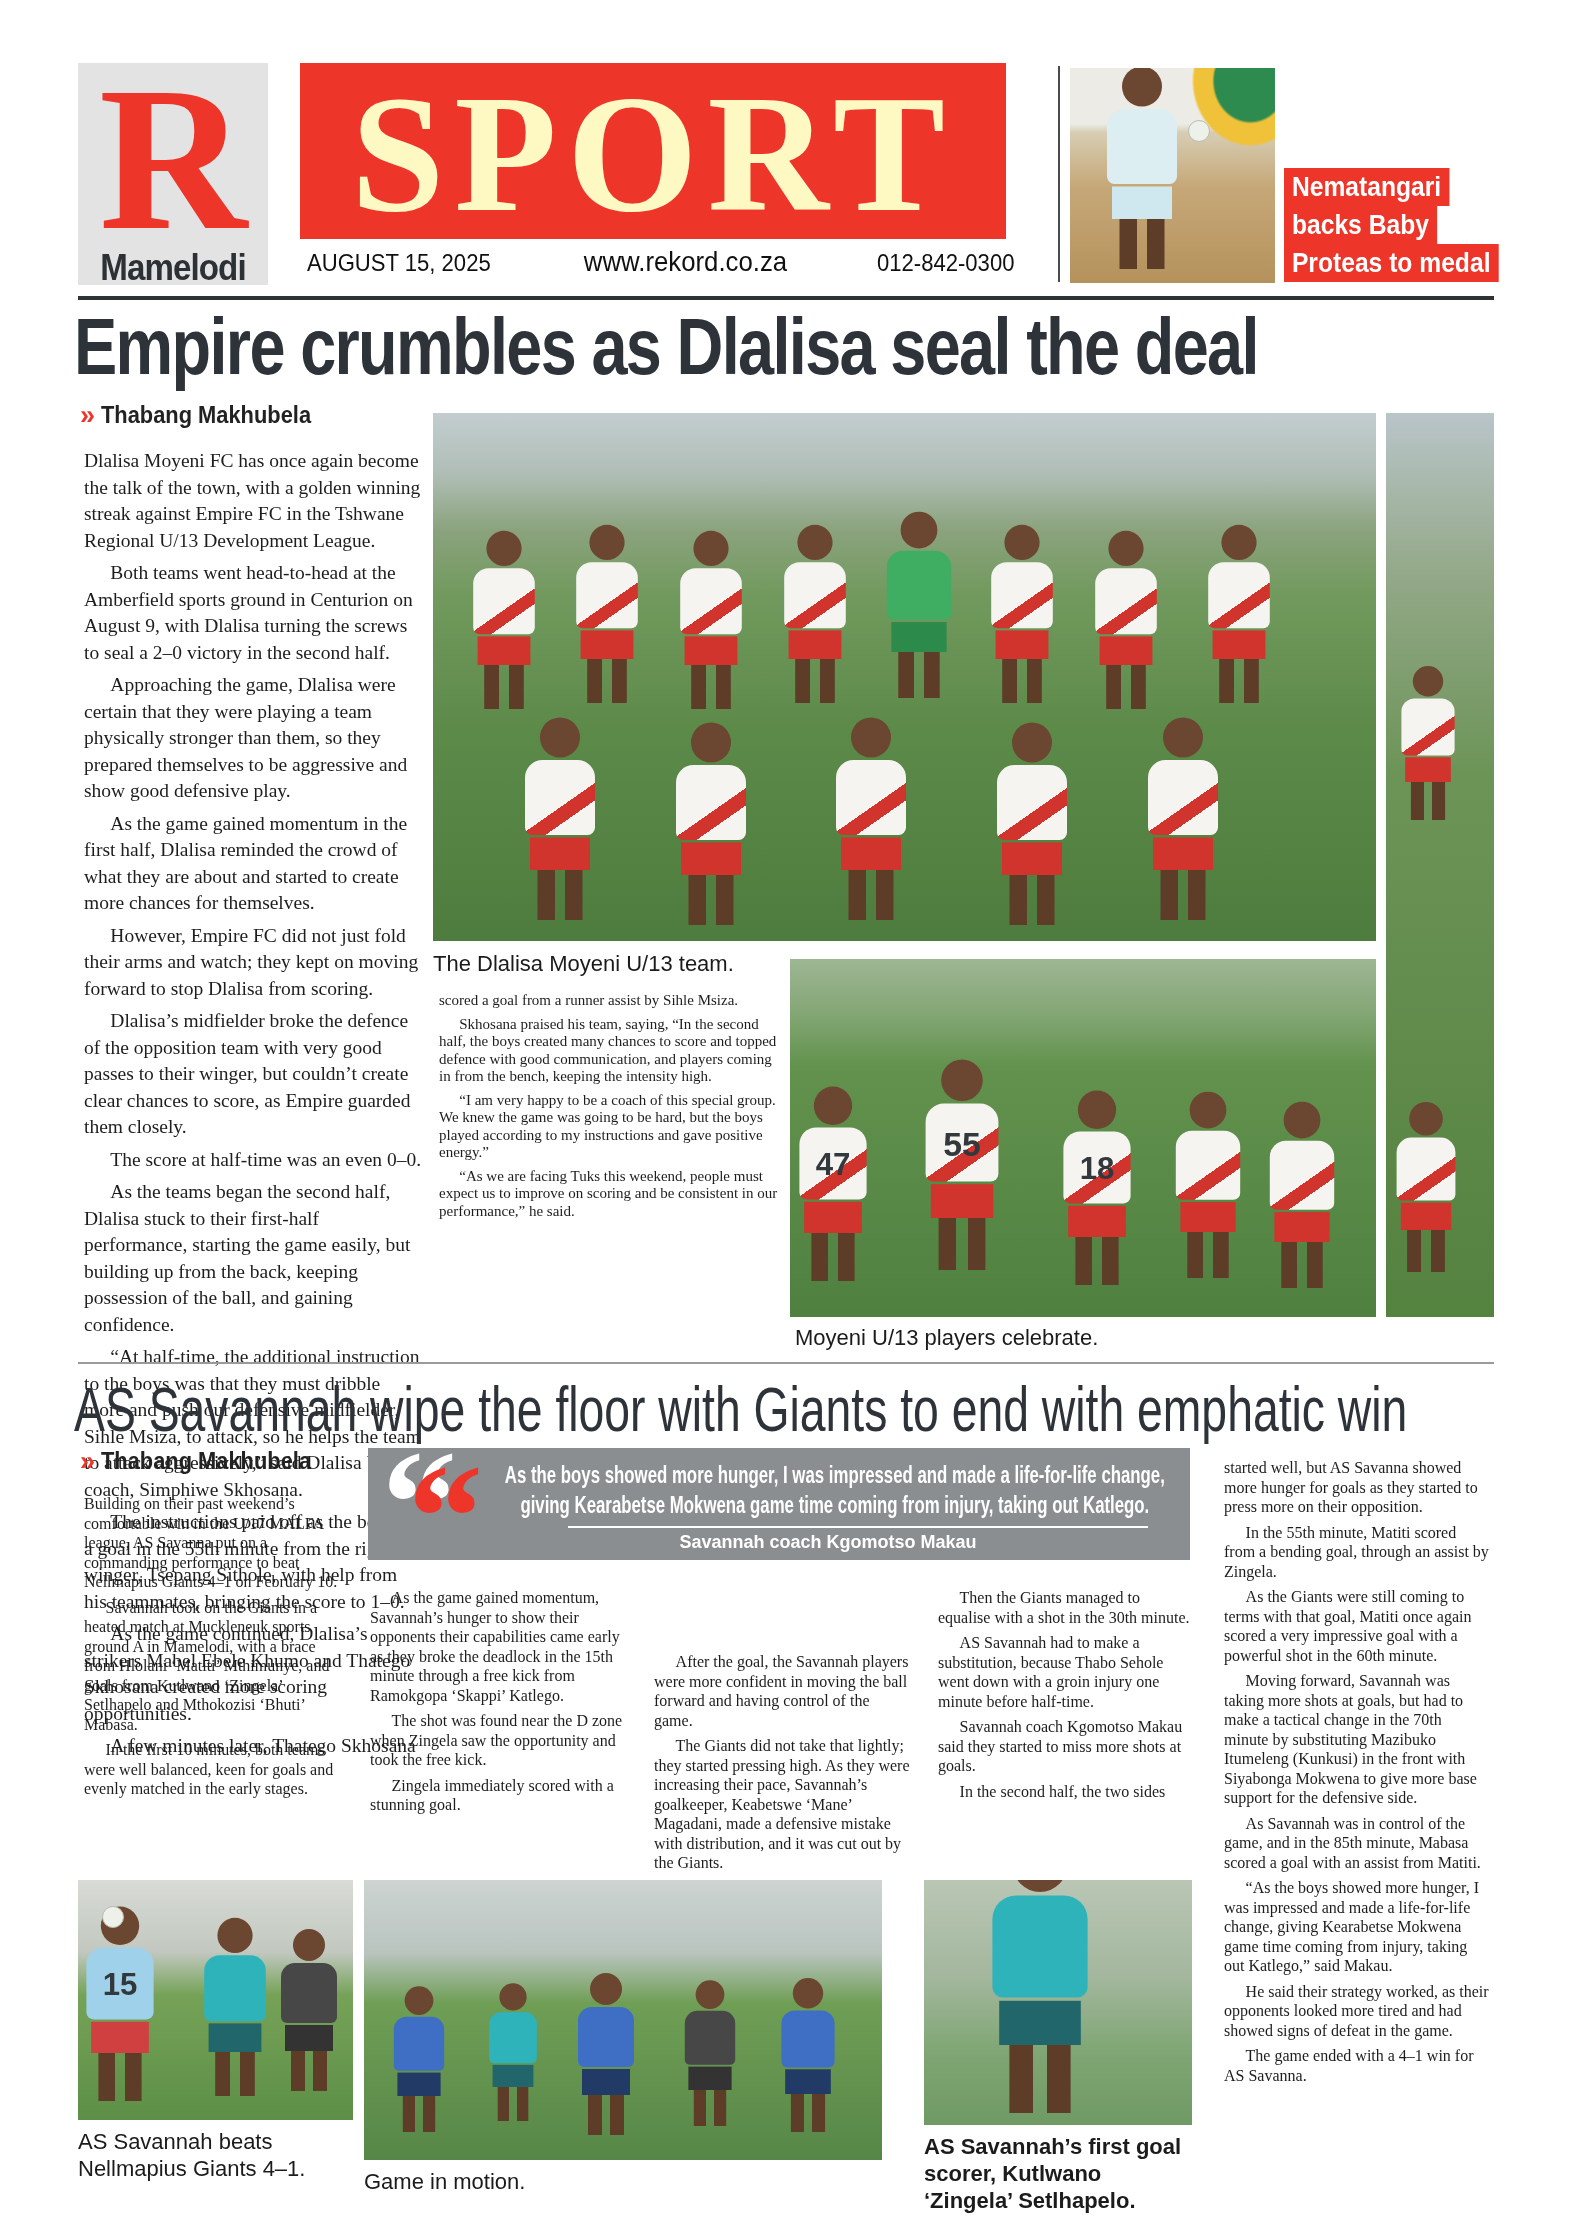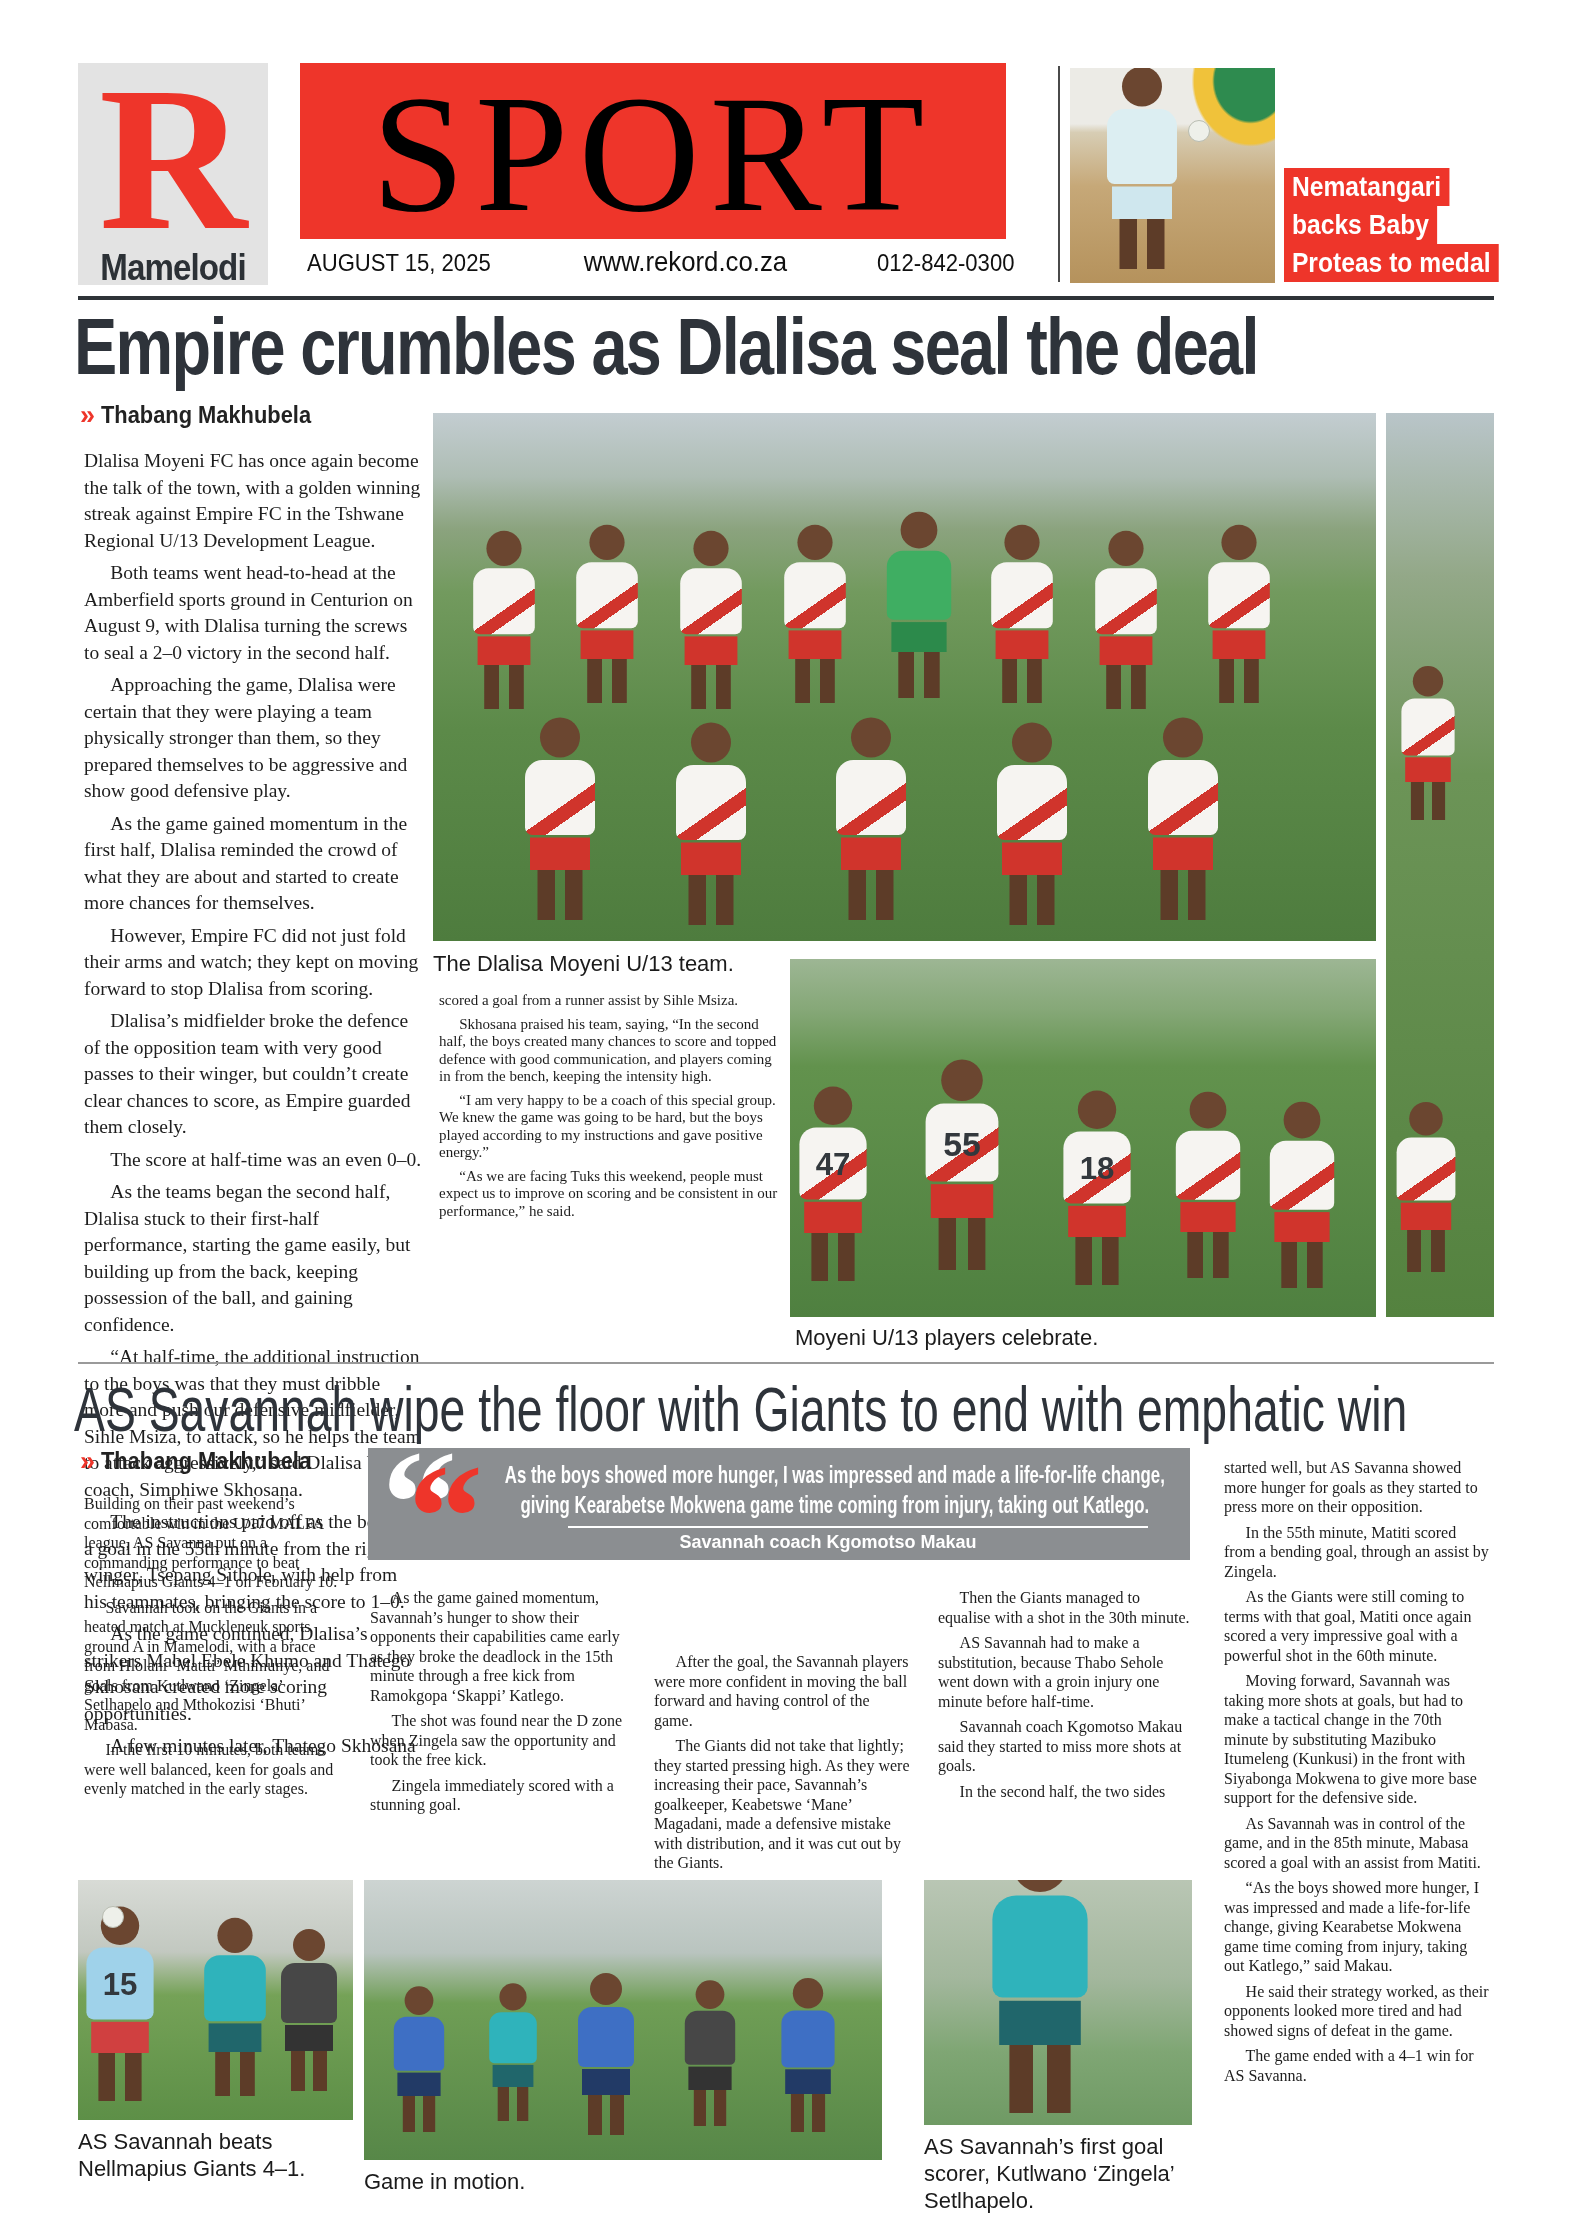--- a/index.html
+++ b/index.html
@@ -6,22 +6,22 @@
   #page{position:relative;width:1572px;height:2224px;background:#fff;overflow:hidden;
         font-family:"Liberation Serif",serif;color:#1d1d1d;}
 
   
   .logo-box{position:absolute;left:78px;top:63px;width:190px;height:222px;background:#e3e3e3;text-align:center;}
   .logo-r{font-family:"Liberation Serif",serif;font-weight:700;font-size:205px;line-height:172px;color:#ee352a;margin-top:10px;}
   .logo-region{font-family:"Liberation Sans",sans-serif;font-weight:700;font-size:36px;color:#2c3136;
                letter-spacing:-1px;transform:scaleX(.92);margin-top:2px;}
   .sport-banner{position:absolute;left:300px;top:63px;width:706px;height:176px;background:#ee352a;
                 display:flex;align-items:center;justify-content:center;overflow:hidden;}
-  .sport-banner span{font-family:"Liberation Serif",serif;font-weight:400;font-size:168px;line-height:1;
-                     color:#000000;letter-spacing:10px;transform:translateY(2px);}
+  .sport-banner span{font-family:"Liberation Serif",serif;font-weight:700;font-size:168px;line-height:1;
+                     color:#fef9c3;letter-spacing:10px;transform:translateY(2px);}
   .info-row{position:absolute;left:307px;top:246px;width:707px;display:flex;justify-content:space-between;
             align-items:baseline;font-family:"Liberation Sans",sans-serif;color:#101010;}
   .info-date{font-size:24px;transform:scaleX(.92);transform-origin:left;}
   .info-site{font-size:28px;transform:scaleX(.92);}
   .info-phone{font-size:24px;transform:scaleX(.92);transform-origin:right;}
   .mast-vline{position:absolute;left:1058px;top:66px;width:2px;height:216px;background:#4a4a4a;}
   .teaser{position:absolute;left:1284px;top:168px;display:flex;flex-direction:column;align-items:flex-start;}
   .teaser span{display:table;background:#ee352a;color:#fff;font-family:"Liberation Sans",sans-serif;
                font-weight:700;font-size:28px;line-height:38px;padding:0 9px;white-space:nowrap;
                transform:scaleX(.88);transform-origin:left;}
@@ -86,21 +86,21 @@
     background:linear-gradient(180deg,#cdd4d2 0,#b9c4bf 26%,#6f9e55 44%,#578748 100%);}
   #photo5{left:924px;top:1880px;width:268px;height:245px;
     background:linear-gradient(180deg,#b9c6b4 0,#a3b79d 40%,#7fa674 70%,#6f9a64 100%);}
   #photo6{left:1070px;top:68px;width:205px;height:215px;
     background:radial-gradient(ellipse at 88% 6%,#2e8b4f 0 14%,#f0c23a 15% 22%,transparent 23%),
                linear-gradient(180deg,#ecebe6 0 26%,#d7cdb4 30%,#c6a878 55%,#b5925c 100%);}
   #cap1{left:433px;top:950px;width:640px;}
   #cap2{left:795px;top:1324px;width:560px;}
   #cap3{left:78px;top:2128px;width:275px;}
   #cap4{left:364px;top:2168px;width:500px;}
-  #cap5{left:924px;top:2133px;width:268px;}
+  #cap5{left:924px;top:2133px;width:268px;font-weight:bold;}
 
   
   .fig{position:absolute;transform-origin:bottom center;}
   .fig .head{width:16px;height:16px;border-radius:50%;background:#6b4630;margin:0 auto;}
   .fig .torso{width:28px;height:30px;border-radius:7px 7px 3px 3px;margin:1px auto 0;
               background:linear-gradient(145deg,#f6f4f1 0 58%,#d0342c 58% 72%,#f6f4f1 72%);
               display:flex;align-items:center;justify-content:center;}
   .fig .torso .num{font:700 13px/1 "Liberation Sans",sans-serif;color:#33383d;}
   .fig .shorts{width:24px;height:13px;margin:1px auto 0;background:#d0342c;}
   .fig .legs{width:18px;height:20px;margin:0 auto;

